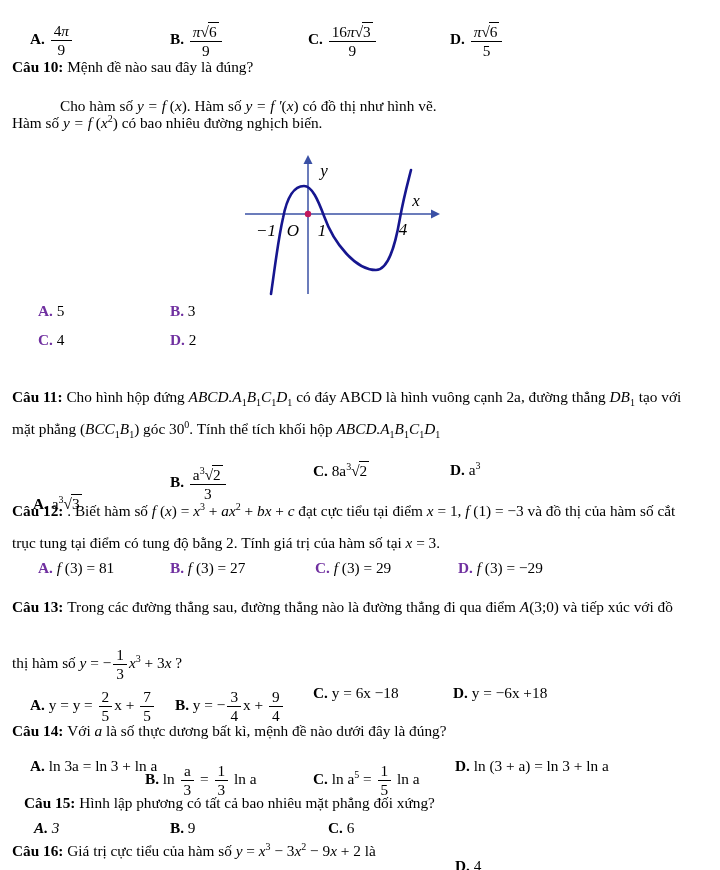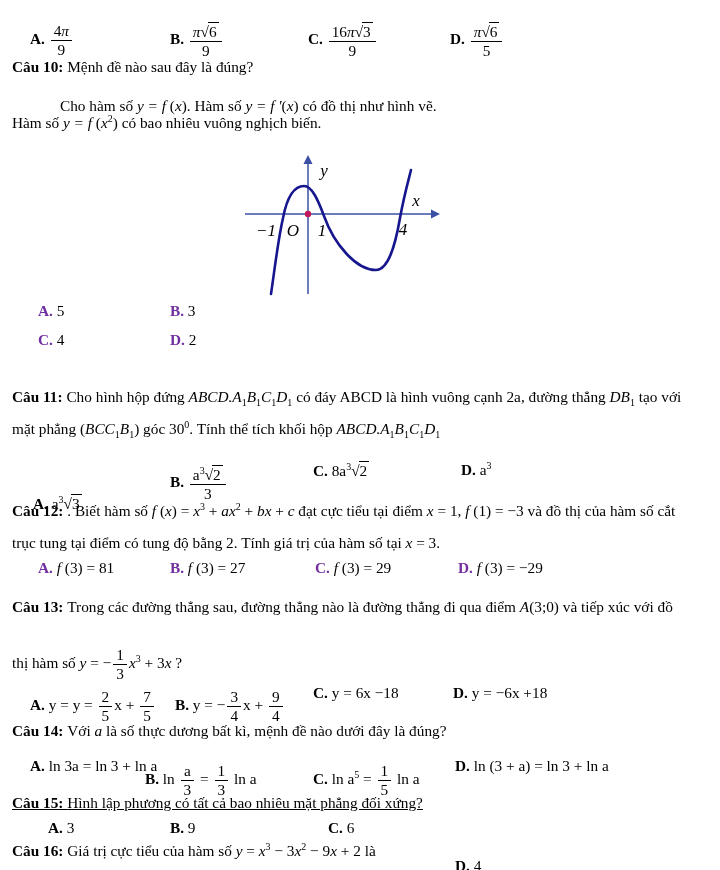--- a/index.html
+++ b/index.html
@@ -63,50 +63,50 @@
 
 <div id="page">
 
   <div id="content">
       <div class="line" style="left: 30px; top: 6px;"><span class="b">A. </span><span class="frac"><span class="num"><span>4</span><span class="i">π</span></span><span class="den"><span>9</span></span></span></div>
       <div class="line" style="left: 170px; top: 6px;"><span class="b">B. </span><span class="frac"><span class="num"><span class="i">π</span><span class="sqrt"><span class="rsign">√</span><span class="rad"><span>6</span></span></span></span><span class="den"><span>9</span></span></span></div>
       <div class="line" style="left: 308px; top: 6px;"><span class="b">C. </span><span class="frac"><span class="num"><span>16</span><span class="i">π</span><span class="sqrt"><span class="rsign">√</span><span class="rad"><span>3</span></span></span></span><span class="den"><span>9</span></span></span></div>
       <div class="line" style="left: 450px; top: 6px;"><span class="b">D. </span><span class="frac"><span class="num"><span class="i">π</span><span class="sqrt"><span class="rsign">√</span><span class="rad"><span>6</span></span></span></span><span class="den"><span>5</span></span></span></div>
       <div class="line" style="left: 12px; top: 58px;"><span class="b">Câu 10: </span><span>Mệnh đề nào sau đây là đúng?</span></div>
       <div class="line" style="left: 60px; top: 97px;"><span>Cho hàm số </span><span class="i">y = f </span><span>(</span><span class="i">x</span><span>)</span><span>. Hàm số </span><span class="i">y = f ′</span><span>(</span><span class="i">x</span><span>)</span><span> có đồ thị như hình vẽ.</span></div>
-      <div class="line" style="left: 12px; top: 114px;"><span>Hàm số </span><span class="i">y = f </span><span>(</span><span class="i">x</span><sup><span>2</span></sup><span>)</span><span> có bao nhiêu vuông nghịch biến.</span></div>
+      <div class="line" style="left: 12px; top: 114px;"><span>Hàm số </span><span class="i">y = f </span><span>(</span><span class="i">x</span><sup><span>2</span></sup><span>)</span><span> có bao nhiêu đường nghịch biến.</span></div>
       <div class="line" style="left: 38px; top: 302px;"><span class="b pl">A. </span><span>5</span></div>
       <div class="line" style="left: 170px; top: 302px;"><span class="b pl">B. </span><span>3</span></div>
       <div class="line" style="left: 38px; top: 331px;"><span class="b pl">C. </span><span>4</span></div>
       <div class="line" style="left: 170px; top: 331px;"><span class="b pl">D. </span><span>2</span></div>
       <div class="line" style="left: 12px; top: 388px;"><span class="b">Câu 11: </span><span>Cho hình hộp đứng </span><span class="i">ABCD.A</span><sub><span>1</span></sub><span class="i">B</span><sub><span>1</span></sub><span class="i">C</span><sub><span>1</span></sub><span class="i">D</span><sub><span>1</span></sub><span> có đáy ABCD là hình vuông cạnh 2a, đường thẳng </span><span class="i">DB</span><sub><span>1</span></sub><span> tạo với</span></div>
       <div class="line" style="left: 12px; top: 420px;"><span>mặt phẳng (</span><span class="i">BCC</span><sub><span>1</span></sub><span class="i">B</span><sub><span>1</span></sub><span>) góc 30</span><sup><span>0</span></sup><span>. Tính thể tích khối hộp </span><span class="i">ABCD.A</span><sub><span>1</span></sub><span class="i">B</span><sub><span>1</span></sub><span class="i">C</span><sub><span>1</span></sub><span class="i">D</span><sub><span>1</span></sub></div>
       <div class="line" style="left: 33px; top: 461px; margin-top: 33px;"><span class="b">A. </span><span>a</span><sup><span>3</span></sup><span class="sqrt"><span class="rsign">√</span><span class="rad"><span>3</span></span></span></div>
       <div class="line" style="left: 170px; top: 449px;"><span class="b">B. </span><span class="frac"><span class="num"><span>a</span><sup><span>3</span></sup><span class="sqrt"><span class="rsign">√</span><span class="rad"><span>2</span></span></span></span><span class="den"><span>3</span></span></span></div>
       <div class="line" style="left: 313px; top: 461px;"><span class="b">C. </span><span>8a</span><sup><span>3</span></sup><span class="sqrt"><span class="rsign">√</span><span class="rad"><span>2</span></span></span></div>
-      <div class="line" style="left: 450px; top: 461px; margin-left: 11px;"><span class="b">D. </span><span>a</span><sup><span>3</span></sup></div>
+      <div class="line" style="left: 450px; top: 461px;"><span class="b">D. </span><span>a</span><sup><span>3</span></sup></div>
       <div class="line" style="left: 12px; top: 502px;"><span class="b">Câu 12: </span><span>. Biết hàm số </span><span class="i">f </span><span>(</span><span class="i">x</span><span>) = </span><span class="i">x</span><sup><span>3</span></sup><span> + </span><span class="i">ax</span><sup><span>2</span></sup><span> + </span><span class="i">bx</span><span> + </span><span class="i">c</span><span> đạt cực tiểu tại điểm </span><span class="i">x</span><span> = 1, </span><span class="i">f </span><span>(1) = −3 và đồ thị của hàm số cắt</span></div>
       <div class="line" style="left: 12px; top: 534px;"><span>trục tung tại điểm có tung độ bằng 2. Tính giá trị của hàm số tại </span><span class="i">x</span><span> = 3.</span></div>
       <div class="line" style="left: 38px; top: 559px;"><span class="b pl">A. </span><span class="i">f </span><span>(3) = 81</span></div>
       <div class="line" style="left: 170px; top: 559px;"><span class="b pl">B. </span><span class="i">f </span><span>(3) = 27</span></div>
       <div class="line" style="left: 315px; top: 559px;"><span class="b pl">C. </span><span class="i">f </span><span>(3) = 29</span></div>
       <div class="line" style="left: 458px; top: 559px;"><span class="b pl">D. </span><span class="i">f </span><span>(3) = −29</span></div>
       <div class="line" style="left: 12px; top: 598px;"><span class="b">Câu 13: </span><span>Trong các đường thẳng sau, đường thẳng nào là đường thẳng đi qua điểm </span><span class="i">A</span><span>(3;0) và tiếp xúc với đồ</span></div>
       <div class="line" style="left: 12px; top: 630px;"><span>thị hàm số </span><span class="i">y</span><span> = −</span><span class="frac"><span class="num"><span>1</span></span><span class="den"><span>3</span></span></span><span class="i">x</span><sup><span>3</span></sup><span> + 3</span><span class="i">x</span><span> ?</span></div>
       <div class="line" style="left: 30px; top: 672px;"><span class="b">A. </span><span>y = y = </span><span class="frac"><span class="num"><span>2</span></span><span class="den"><span>5</span></span></span><span>x + </span><span class="frac"><span class="num"><span>7</span></span><span class="den"><span>5</span></span></span></div>
       <div class="line" style="left: 175px; top: 672px;"><span class="b">B. </span><span>y = −</span><span class="frac"><span class="num"><span>3</span></span><span class="den"><span>4</span></span></span><span>x + </span><span class="frac"><span class="num"><span>9</span></span><span class="den"><span>4</span></span></span></div>
       <div class="line" style="left: 313px; top: 684px;"><span class="b">C. </span><span>y = 6x −18</span></div>
       <div class="line" style="left: 453px; top: 684px;"><span class="b">D. </span><span>y = −6x +18</span></div>
       <div class="line" style="left: 12px; top: 722px;"><span class="b">Câu 14: </span><span>Với </span><span class="i">a</span><span> là số thực dương bất kì, mệnh đề nào dưới đây là đúng?</span></div>
       <div class="line" style="left: 30px; top: 757px;"><span class="b">A. </span><span>ln 3a = ln 3 + ln a</span></div>
       <div class="line" style="left: 145px; top: 746px;"><span class="b">B. </span><span>ln </span><span class="frac"><span class="num"><span>a</span></span><span class="den"><span>3</span></span></span><span> = </span><span class="frac"><span class="num"><span>1</span></span><span class="den"><span>3</span></span></span><span> ln a</span></div>
       <div class="line" style="left: 313px; top: 746px;"><span class="b">C. </span><span>ln a</span><sup><span>5</span></sup><span> = </span><span class="frac"><span class="num"><span>1</span></span><span class="den"><span>5</span></span></span><span> ln a</span></div>
       <div class="line" style="left: 455px; top: 757px;"><span class="b">D. </span><span>ln (3 + a) = ln 3 + ln a</span></div>
-      <div class="line" style="left: 12px; top: 794px; text-decoration: underline;"><span class="b">Câu 15: </span><span>Hình lập phương có tất cả bao nhiêu mặt phẳng đối xứng?</span></div>
-      <div class="line" style="left: 48px; top: 819px;"><span class="b">A. </span><span>3</span></div>
+      <div class="line" style="left: 24px; top: 794px;"><span class="b">Câu 15: </span><span>Hình lập phương có tất cả bao nhiêu mặt phẳng đối xứng?</span></div>
+      <div class="line" style="left: 34px; top: 819px; font-style: italic;"><span class="b">A. </span><span>3</span></div>
       <div class="line" style="left: 170px; top: 819px;"><span class="b">B. </span><span>9</span></div>
       <div class="line" style="left: 328px; top: 819px;"><span class="b">C. </span><span>6</span></div>
       <div class="line" style="left: 455px; top: 819px; margin-top: 38px;"><span class="b">D. </span><span>4</span></div>
       <div class="line" style="left: 12px; top: 842px;"><span class="b">Câu 16: </span><span>Giá trị cực tiểu của hàm số </span><span class="i">y</span><span> = </span><span class="i">x</span><sup><span>3</span></sup><span> − 3</span><span class="i">x</span><sup><span>2</span></sup><span> − 9</span><span class="i">x</span><span> + 2 là</span></div>
     </div>
 
   <svg id="graph" width="200" height="148" viewBox="0 0 200 148">
     <line class="axis" x1="2" y1="62" x2="189" y2="62"></line>
     <polygon class="axisf" points="188,57.5 197,62 188,66.5"></polygon>
     <line class="axis" x1="65" y1="11" x2="65" y2="142"></line>

